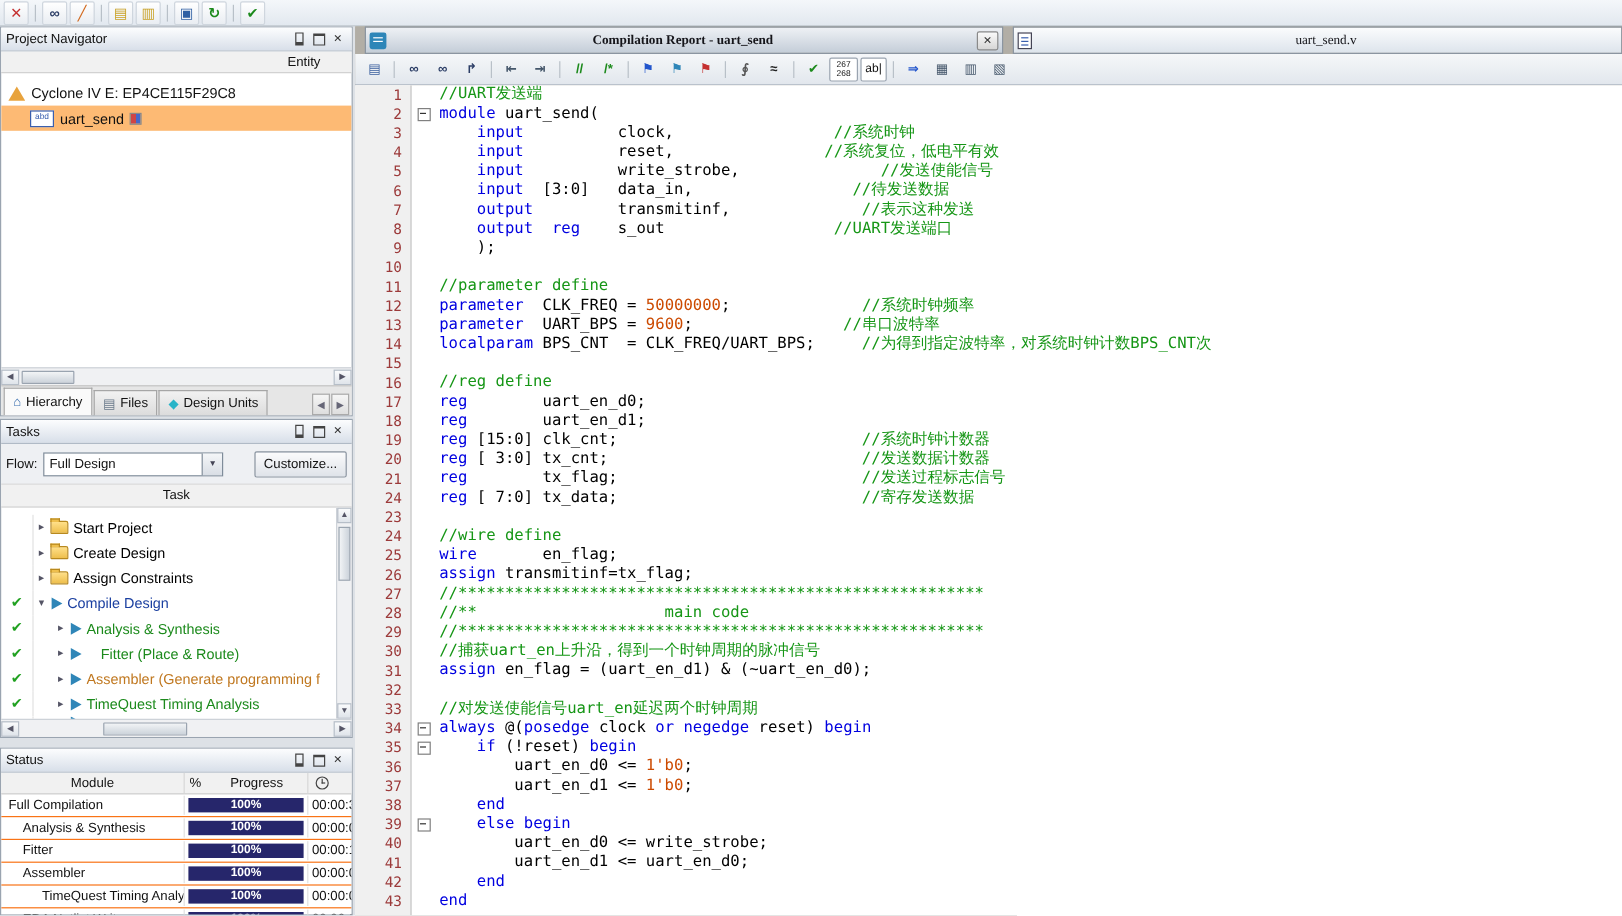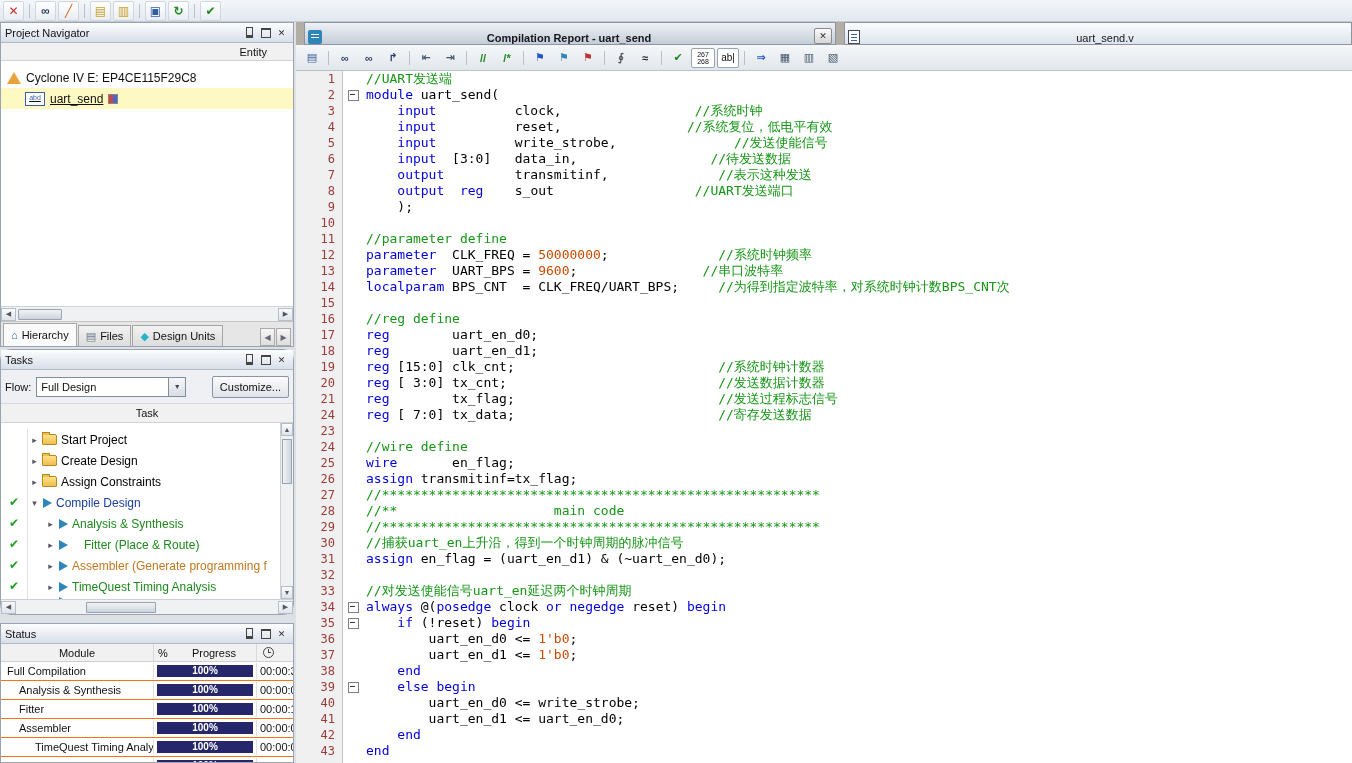--- a/index.html
+++ b/index.html
@@ -16,39 +16,39 @@
   .ptitle .t{flex:1;}
   .pbtn{width:15px;height:14px;display:flex;align-items:center;justify-content:center;margin-left:1px;color:#333;font-size:9px;cursor:default;}
   .pinshape{width:5px;height:7px;border:1px solid #444;border-bottom:3px solid #444;display:inline-block;}
   .fltshape{width:8px;height:7px;border:1px solid #444;border-top:2px solid #444;display:inline-block;}
 
   
   #navigator{left:0;top:22px;width:294px;height:325px;}
   .colhead{height:17px;flex:none;background:#f1f1f1;border-bottom:1px solid #d2d2d2;font-size:11px;display:flex;align-items:center;justify-content:flex-end;padding-right:26px;}
   #navtree{flex:1;overflow:hidden;padding-top:6px;}
   .nav-row{height:21px;display:flex;align-items:center;gap:5px;font-size:12px;white-space:nowrap;}
-  .nav-row.sel{background:#fef9c3;text-decoration:underline;}
+  .nav-row.sel{background:#fdba74;}
   .icon-device{width:0;height:0;border-left:7px solid transparent;border-right:7px solid transparent;border-bottom:12px solid #e8a33d;flex:none;}
   .icon-entity{width:18px;height:12px;border:1px solid #3a5fae;background:#fff;color:#3a5fae;font-size:7px;line-height:10px;text-align:center;flex:none;}
   .icon-marker{width:10px;height:10px;background:linear-gradient(90deg,#cf4545 55%,#4668c8 55%);border:1px solid #888;flex:none;box-sizing:border-box;}
 
   .hscroll{height:14px;flex:none;background:#f0f1f3;border-top:1px solid #cdd2d8;display:flex;align-items:center;}
   .sarrow{width:15px;height:13px;display:flex;align-items:center;justify-content:center;font-size:7px;color:#556;background:linear-gradient(#fafbfc,#dfe4ea);border:1px solid #b6bec8;flex:none;box-sizing:border-box;}
   .strack{flex:1;height:13px;position:relative;}
   .sthumb{position:absolute;top:1px;height:11px;background:linear-gradient(#f2f4f6,#ccd3db);border:1px solid #9aa4b0;border-radius:1px;box-sizing:border-box;}
 
   #navtabs{height:24px;flex:none;background:#e6e6e6;border-top:1px solid #c4c4c4;display:flex;align-items:flex-end;padding:0 2px;}
   .tab{height:20px;display:flex;align-items:center;gap:4px;padding:0 7px;border:1px solid #a6a6a6;border-bottom:none;background:linear-gradient(#f2f2f2,#dcdcdc);font-size:11px;margin-right:1px;white-space:nowrap;}
   .tab.active{background:#fafafa;height:22px;}
   .tabicon{font-size:11px;}
   .tabspacer{flex:1;}
   .tabarr{width:15px;height:18px;display:flex;align-items:center;justify-content:center;font-size:8px;color:#667;background:linear-gradient(#f6f6f6,#dedede);border:1px solid #aaa;margin-left:1px;box-sizing:border-box;}
 
   
-  #tasks{left:0;top:349px;width:294px;height:266px;border-radius:11px;}
+  #tasks{left:0;top:349px;width:294px;height:266px;}
   .flowrow{height:33px;flex:none;display:flex;align-items:center;padding:0 4px;gap:5px;background:#eef0f3;border-bottom:1px solid #d8d8d8;font-size:11px;}
   .dd{flex:none;width:150px;height:20px;border:1px solid #7f8c9a;background:#fff;display:flex;align-items:center;box-sizing:border-box;}
   .ddval{flex:1;padding-left:4px;font-size:11px;white-space:nowrap;overflow:hidden;}
   .ddbtn{width:16px;height:100%;border-left:1px solid #7f8c9a;background:linear-gradient(#f4f6f8,#d9dee5);display:flex;align-items:center;justify-content:center;font-size:7px;color:#445;}
   .btn{height:20px;padding:0 7px;border:1px solid #8a94a0;border-radius:2px;background:linear-gradient(#fbfbfc,#dfe3e9);font-size:11px;display:flex;align-items:center;margin-left:auto;white-space:nowrap;}
   .taskhead{height:18px;flex:none;background:#f1f1f1;border-bottom:1px solid #d2d2d2;display:flex;align-items:center;justify-content:center;font-size:11px;}
   #taskstree{position:relative;flex:1;overflow:hidden;}
   #taskrows{position:absolute;left:0;top:0;right:13px;bottom:0;overflow:hidden;padding-top:6px;}
   .task-row{height:21px;display:flex;align-items:center;font-size:12px;white-space:nowrap;}
   .task-row.partial{height:10px;overflow:hidden;align-items:flex-start;}
@@ -77,21 +77,21 @@
   #strows{flex:1;overflow:hidden;}
   .st-row{height:18px;display:flex;align-items:center;border-bottom:1px solid #f97316;font-size:11px;}
   .st-mod{width:152px;flex:none;overflow:hidden;white-space:nowrap;box-sizing:border-box;}
   .st-prog{width:104px;flex:none;border-left:1px solid #e0e0e0;border-right:1px solid #e0e0e0;box-sizing:border-box;}
   .st-bar{display:block;margin:2px 3px;height:12px;background:#26266b;color:#fff;font-size:10px;font-weight:bold;text-align:center;line-height:12px;}
   .st-time{flex:1;padding-left:3px;font-size:11px;overflow:hidden;white-space:nowrap;}
 
   
   #mdi{position:absolute;left:296px;top:22px;right:0;bottom:0;background:#b2aea6;}
   #titlebars{position:absolute;left:0;top:0;right:0;height:23px;display:flex;align-items:stretch;padding-left:8px;background:#b2aea6;box-sizing:border-box;}
-  .wbar{display:flex;align-items:flex-end;border:1px solid #8b95a1;padding:0 3px;box-sizing:border-box;}
+  .wbar{display:flex;align-items:center;border:1px solid #8b95a1;padding:0 3px;box-sizing:border-box;font-family:Liberation Serif, serif;}
   #report-bar{width:532px;background:linear-gradient(#eef1f5,#c4cdd8);}
   #editor-bar{flex:1;margin-left:8px;background:linear-gradient(#fbfcfd,#dde4ec);}
   .wtitle{flex:1;text-align:center;font-size:11px;font-weight:bold;color:#15151a;white-space:nowrap;overflow:hidden;}
   .wclose{width:18px;height:16px;background:linear-gradient(#fafafa,#d6d6d6);border:1px solid #8a8a8a;border-radius:2px;display:flex;align-items:center;justify-content:center;font-size:9px;color:#333;flex:none;box-sizing:border-box;}
   .ricon{width:14px;height:14px;background:#2e86b8;border-radius:2px;position:relative;flex:none;margin-right:2px;}
   .ricon::after{content:"";position:absolute;left:3px;top:4px;width:8px;height:1px;background:#fff;box-shadow:0 3px 0 #fff;}
   .eicon{width:12px;height:14px;background:#fff;border:1px solid #445;position:relative;flex:none;margin-right:2px;box-sizing:border-box;}
   .eicon::after{content:"";position:absolute;left:2px;top:3px;width:6px;height:1px;background:#3a5fae;box-shadow:0 3px 0 #3a5fae,0 6px 0 #3a5fae;}
 
   #etoolbar{position:absolute;left:0;top:23px;right:0;height:26px;background:linear-gradient(#f5f7f9,#e2e7ed);border-bottom:1px solid #bac2cc;display:flex;align-items:center;padding-left:5px;gap:2px;box-sizing:border-box;}

